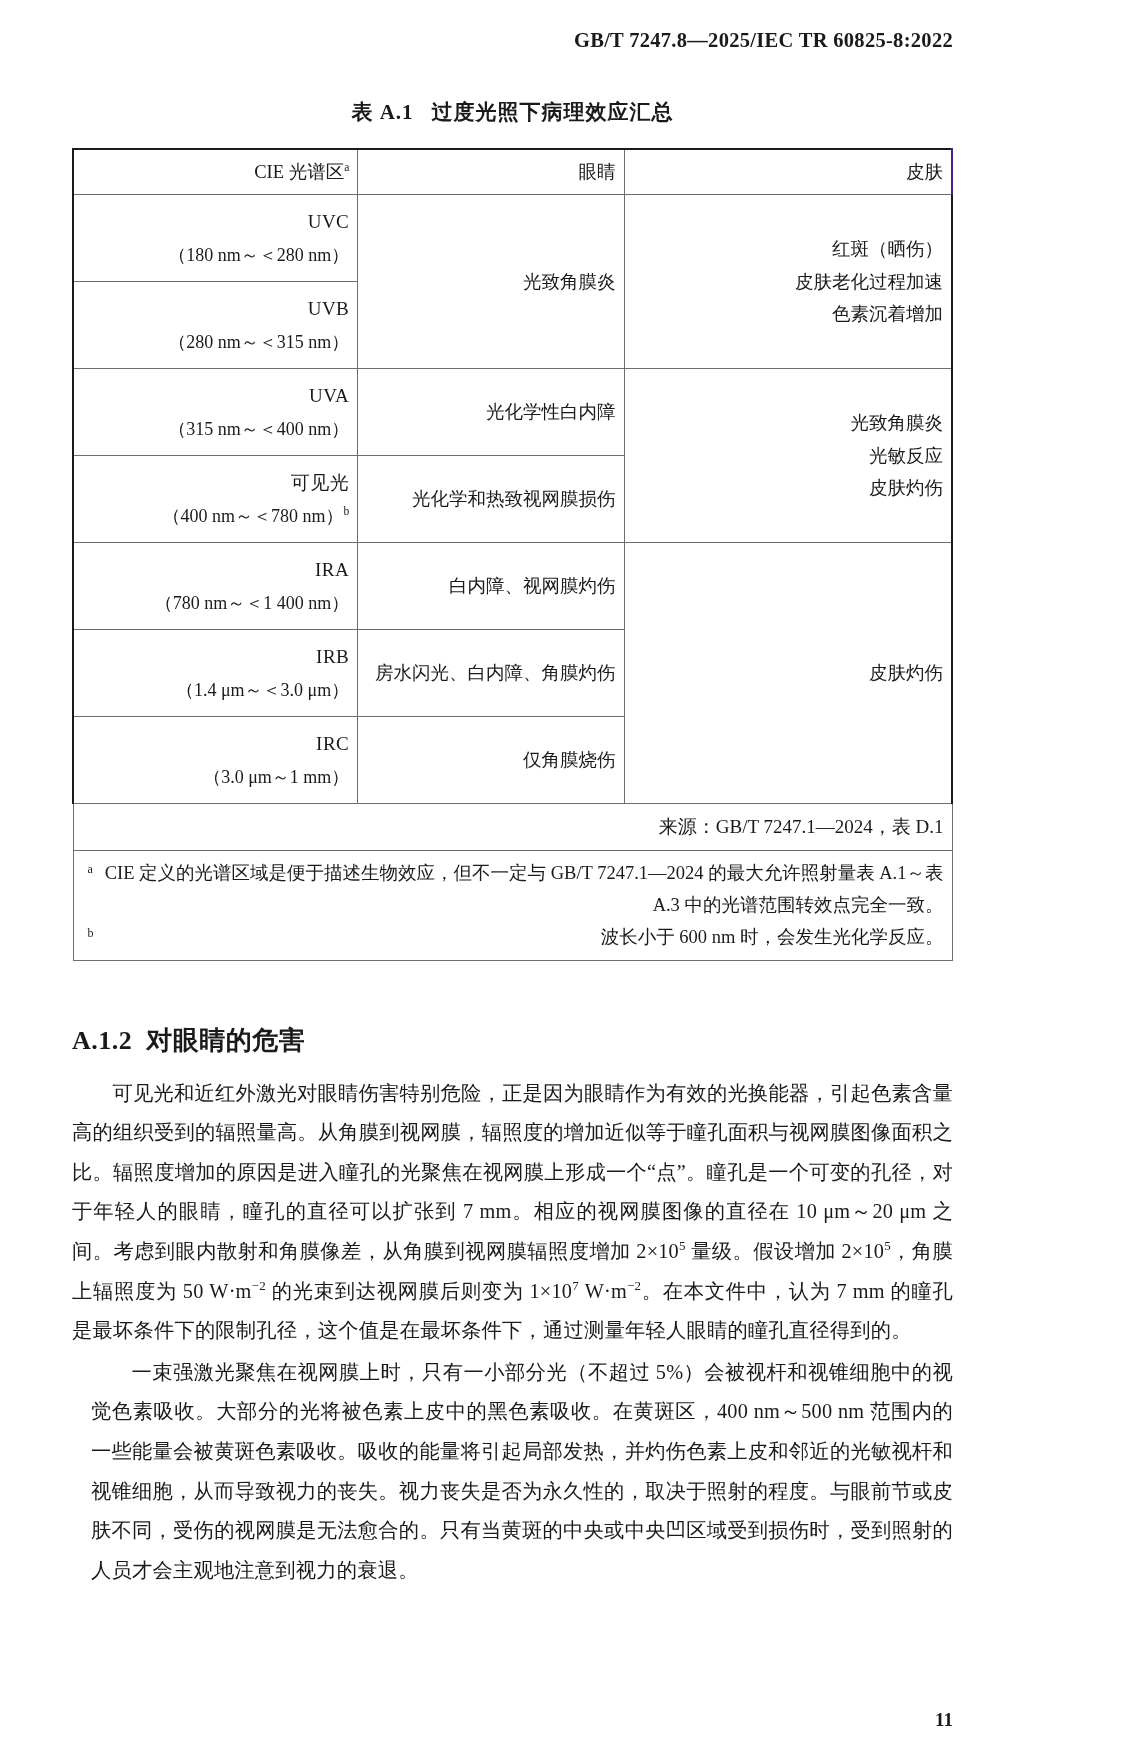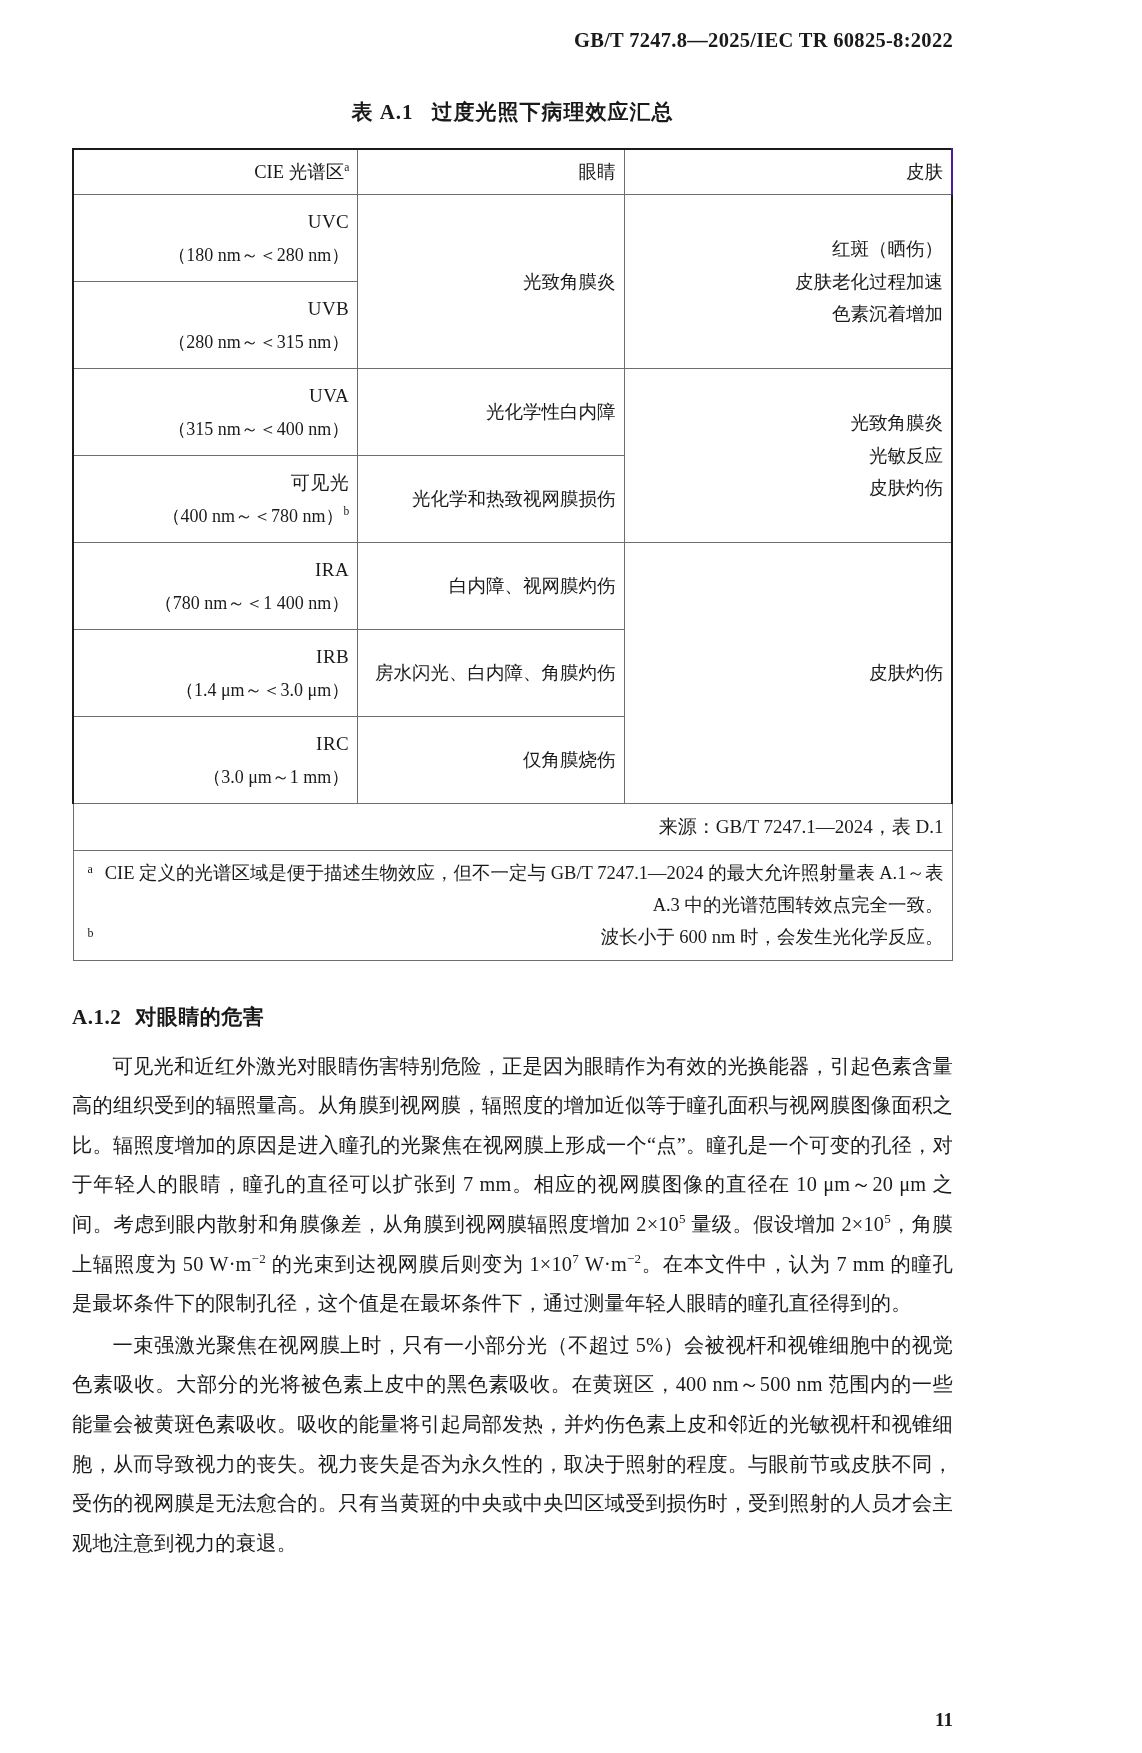--- a/index.html
+++ b/index.html
@@ -110,37 +110,37 @@
   .fn-item { display: block; text-indent: 0; padding-left: 22px; position: relative; }
   .fn-item .mark {
     position: absolute;
     left: 6px;
     top: 2px;
     font-size: 12px;
   }
 
   
   .sec-head {
-    margin-top: 42px;
-    font-size: 21px;
+    margin-top: 62px;
+    font-size: 26px;
     font-weight: bold;
     letter-spacing: .5px;
   }
   .sec-head .num { margin-right: 14px; }
 
   p.body {
     font-size: 20.3px;
     line-height: 1.95;
     margin: 16px 0 0 0;
     text-align: justify;
     text-justify: inter-ideograph;
     text-indent: 2em;
     letter-spacing: 0.2px;
   }
-  p.body.tight { margin-top: 2px; }
+  p.body.tight { margin-top: 2px; margin-left: 19px; }
 
   .sup { font-size: 13px; vertical-align: super; line-height: 0; }
 
   .folio {
     position: absolute;
     right: 72px;
     bottom: 22px;
     font-size: 19px;
     font-weight: bold;
     font-family: "Liberation Serif", "DejaVu Serif", serif;

